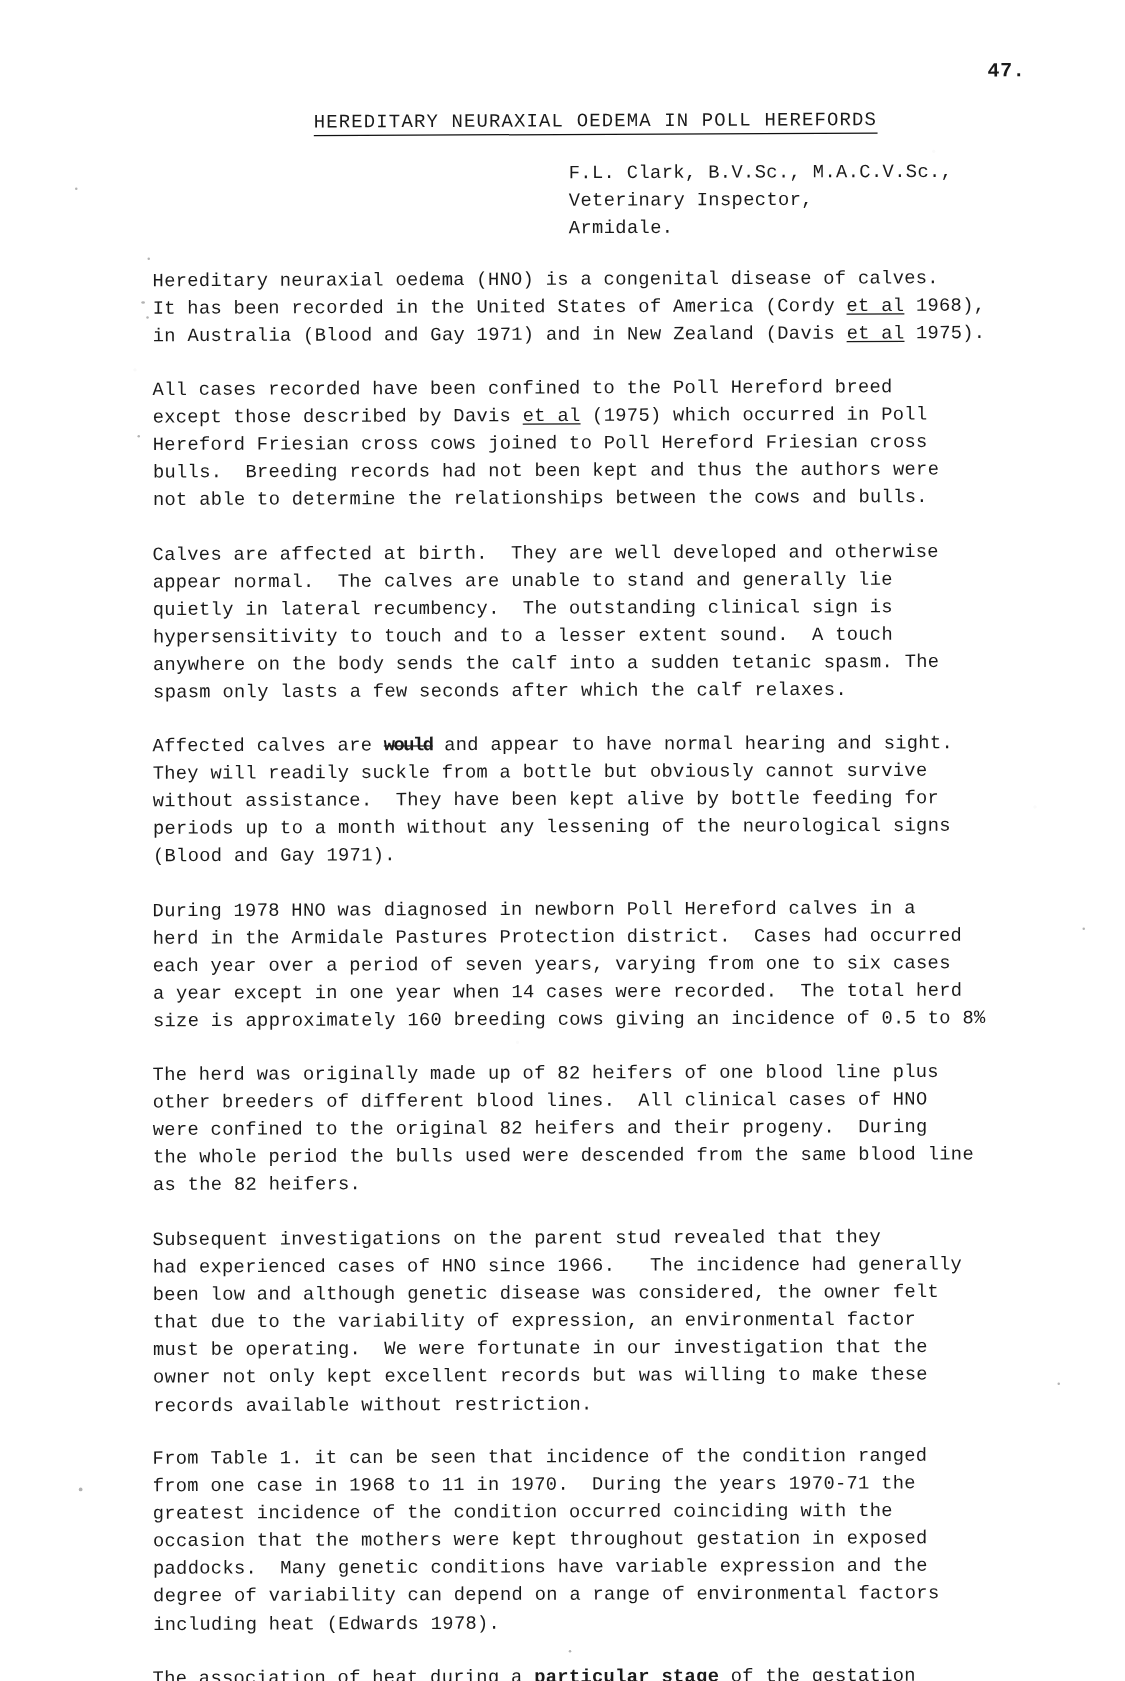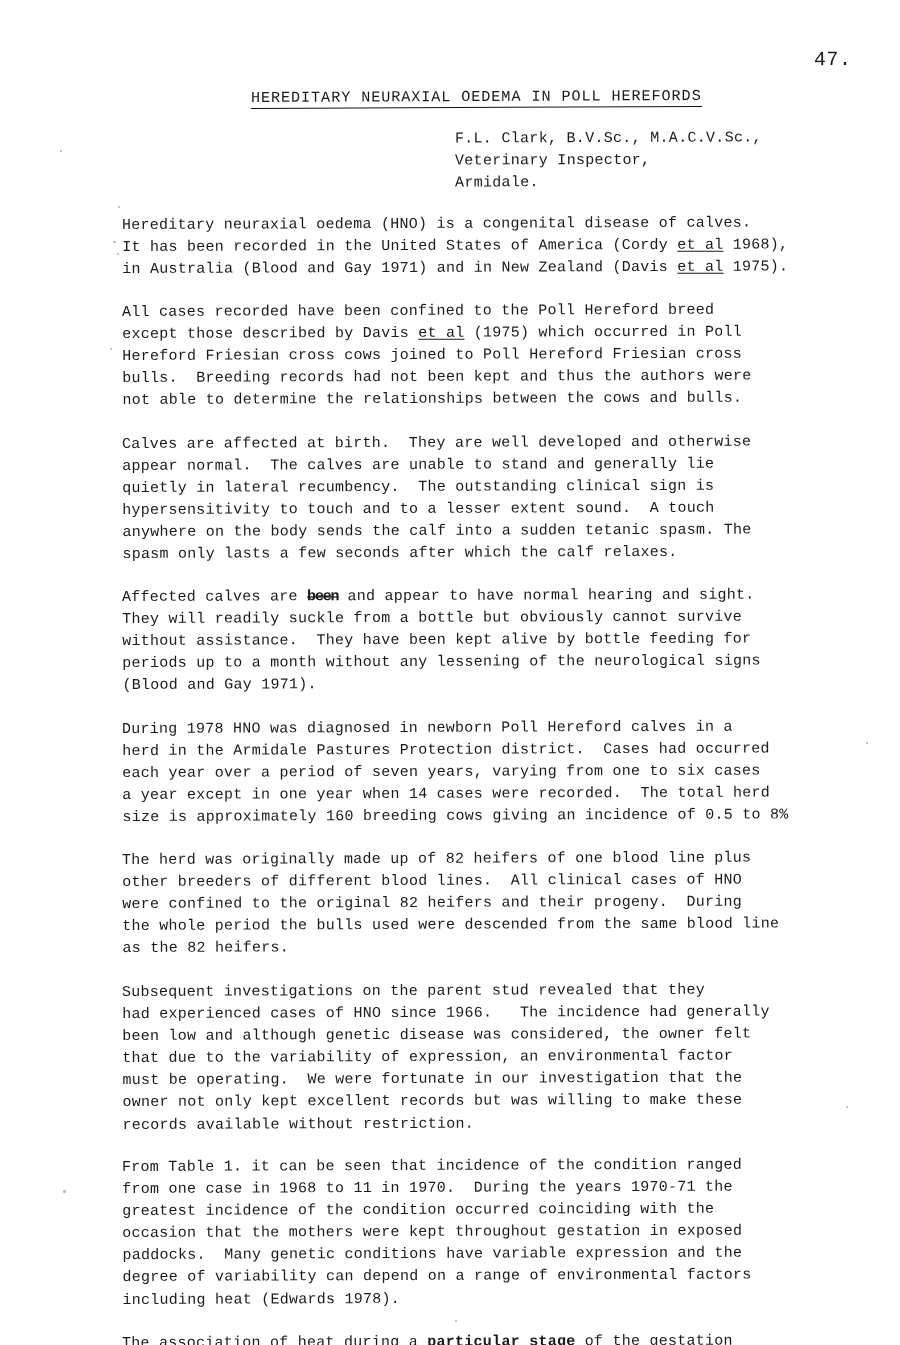--- a/index.html
+++ b/index.html
@@ -22,24 +22,25 @@
       radial-gradient(circle at 46% 62%, rgba(0,0,0,0.018) 0 1px, transparent 1.6px),
       radial-gradient(circle at 67% 88%, rgba(0,0,0,0.02) 0 1px, transparent 1.6px),
       radial-gradient(circle at 27% 78%, rgba(0,0,0,0.015) 0 1px, transparent 1.6px),
       radial-gradient(circle at 92% 48%, rgba(0,0,0,0.018) 0 1px, transparent 1.6px);
   }
 
   
   .page-number {
     position: absolute;
     top: 48px;
-    right: 48px;
-    font-size: 20px;
+    right: 80px;
+    font-size: 16px;
     letter-spacing: 0.5px;
     transform: rotate(-0.5deg);
+    font-weight: bold;
   }
 
   
   .doc-title {
     position: absolute;
     top: 88px;
     left: 251px;
     font-size: 15.2px;
     letter-spacing: 0.9px;
     white-space: nowrap;
@@ -134,21 +135,21 @@
 except those described by Davis <u class="cite">et al</u> (1975) which occurred in Poll
 Hereford Friesian cross cows joined to Poll Hereford Friesian cross
 bulls.  Breeding records had not been kept and thus the authors were
 not able to determine the relationships between the cows and bulls.</p>
     <p class="para">Calves are affected at birth.  They are well developed and otherwise
 appear normal.  The calves are unable to stand and generally lie
 quietly in lateral recumbency.  The outstanding clinical sign is
 hypersensitivity to touch and to a lesser extent sound.  A touch
 anywhere on the body sends the calf into a sudden tetanic spasm. The
 spasm only lasts a few seconds after which the calf relaxes.</p>
-    <p class="para">Affected calves are <span class="strike-over">been</span> and appear to have normal hearing and sight.
+    <p class="para">Affected calves are <span class="strike-over">would</span> and appear to have normal hearing and sight.
 They will readily suckle from a bottle but obviously cannot survive
 without assistance.  They have been kept alive by bottle feeding for
 periods up to a month without any lessening of the neurological signs
 (Blood and Gay 1971).</p>
     <p class="para">During 1978 HNO was diagnosed in newborn Poll Hereford calves in a
 herd in the Armidale Pastures Protection district.  Cases had occurred
 each year over a period of seven years, varying from one to six cases
 a year except in one year when 14 cases were recorded.  The total herd
 size is approximately 160 breeding cows giving an incidence of 0.5 to 8%</p>
     <p class="para">The herd was originally made up of 82 heifers of one blood line plus

